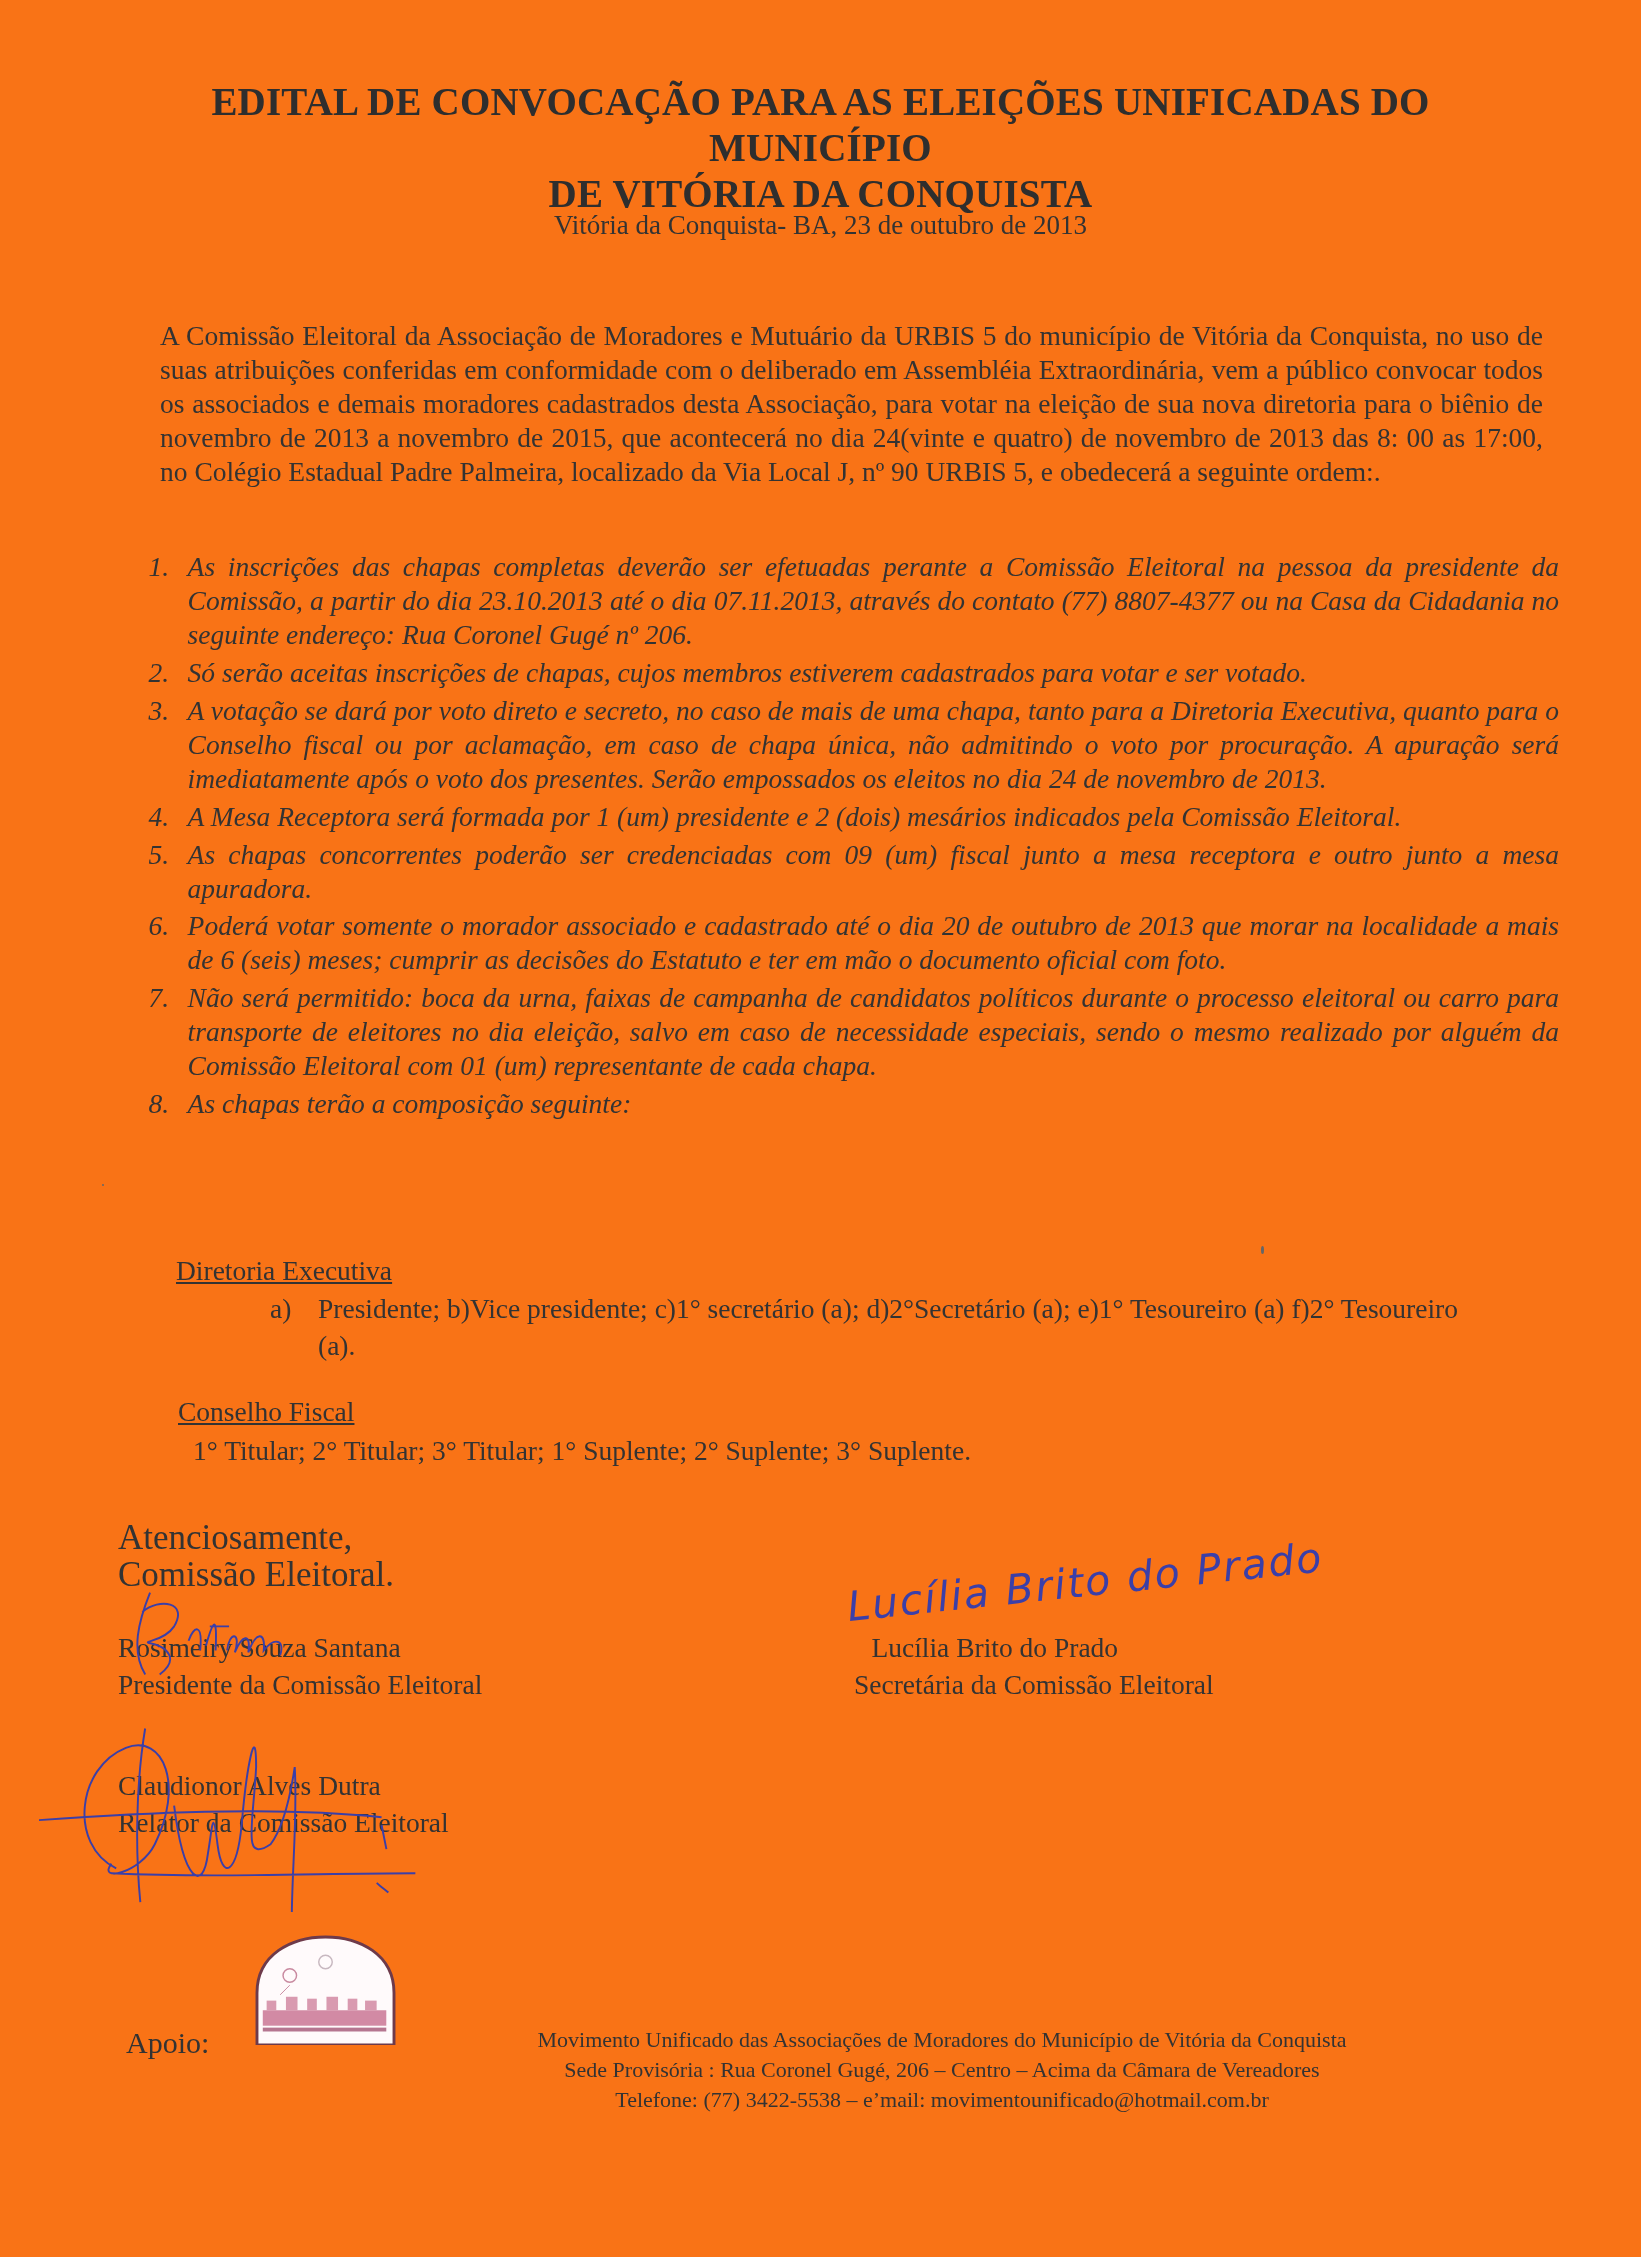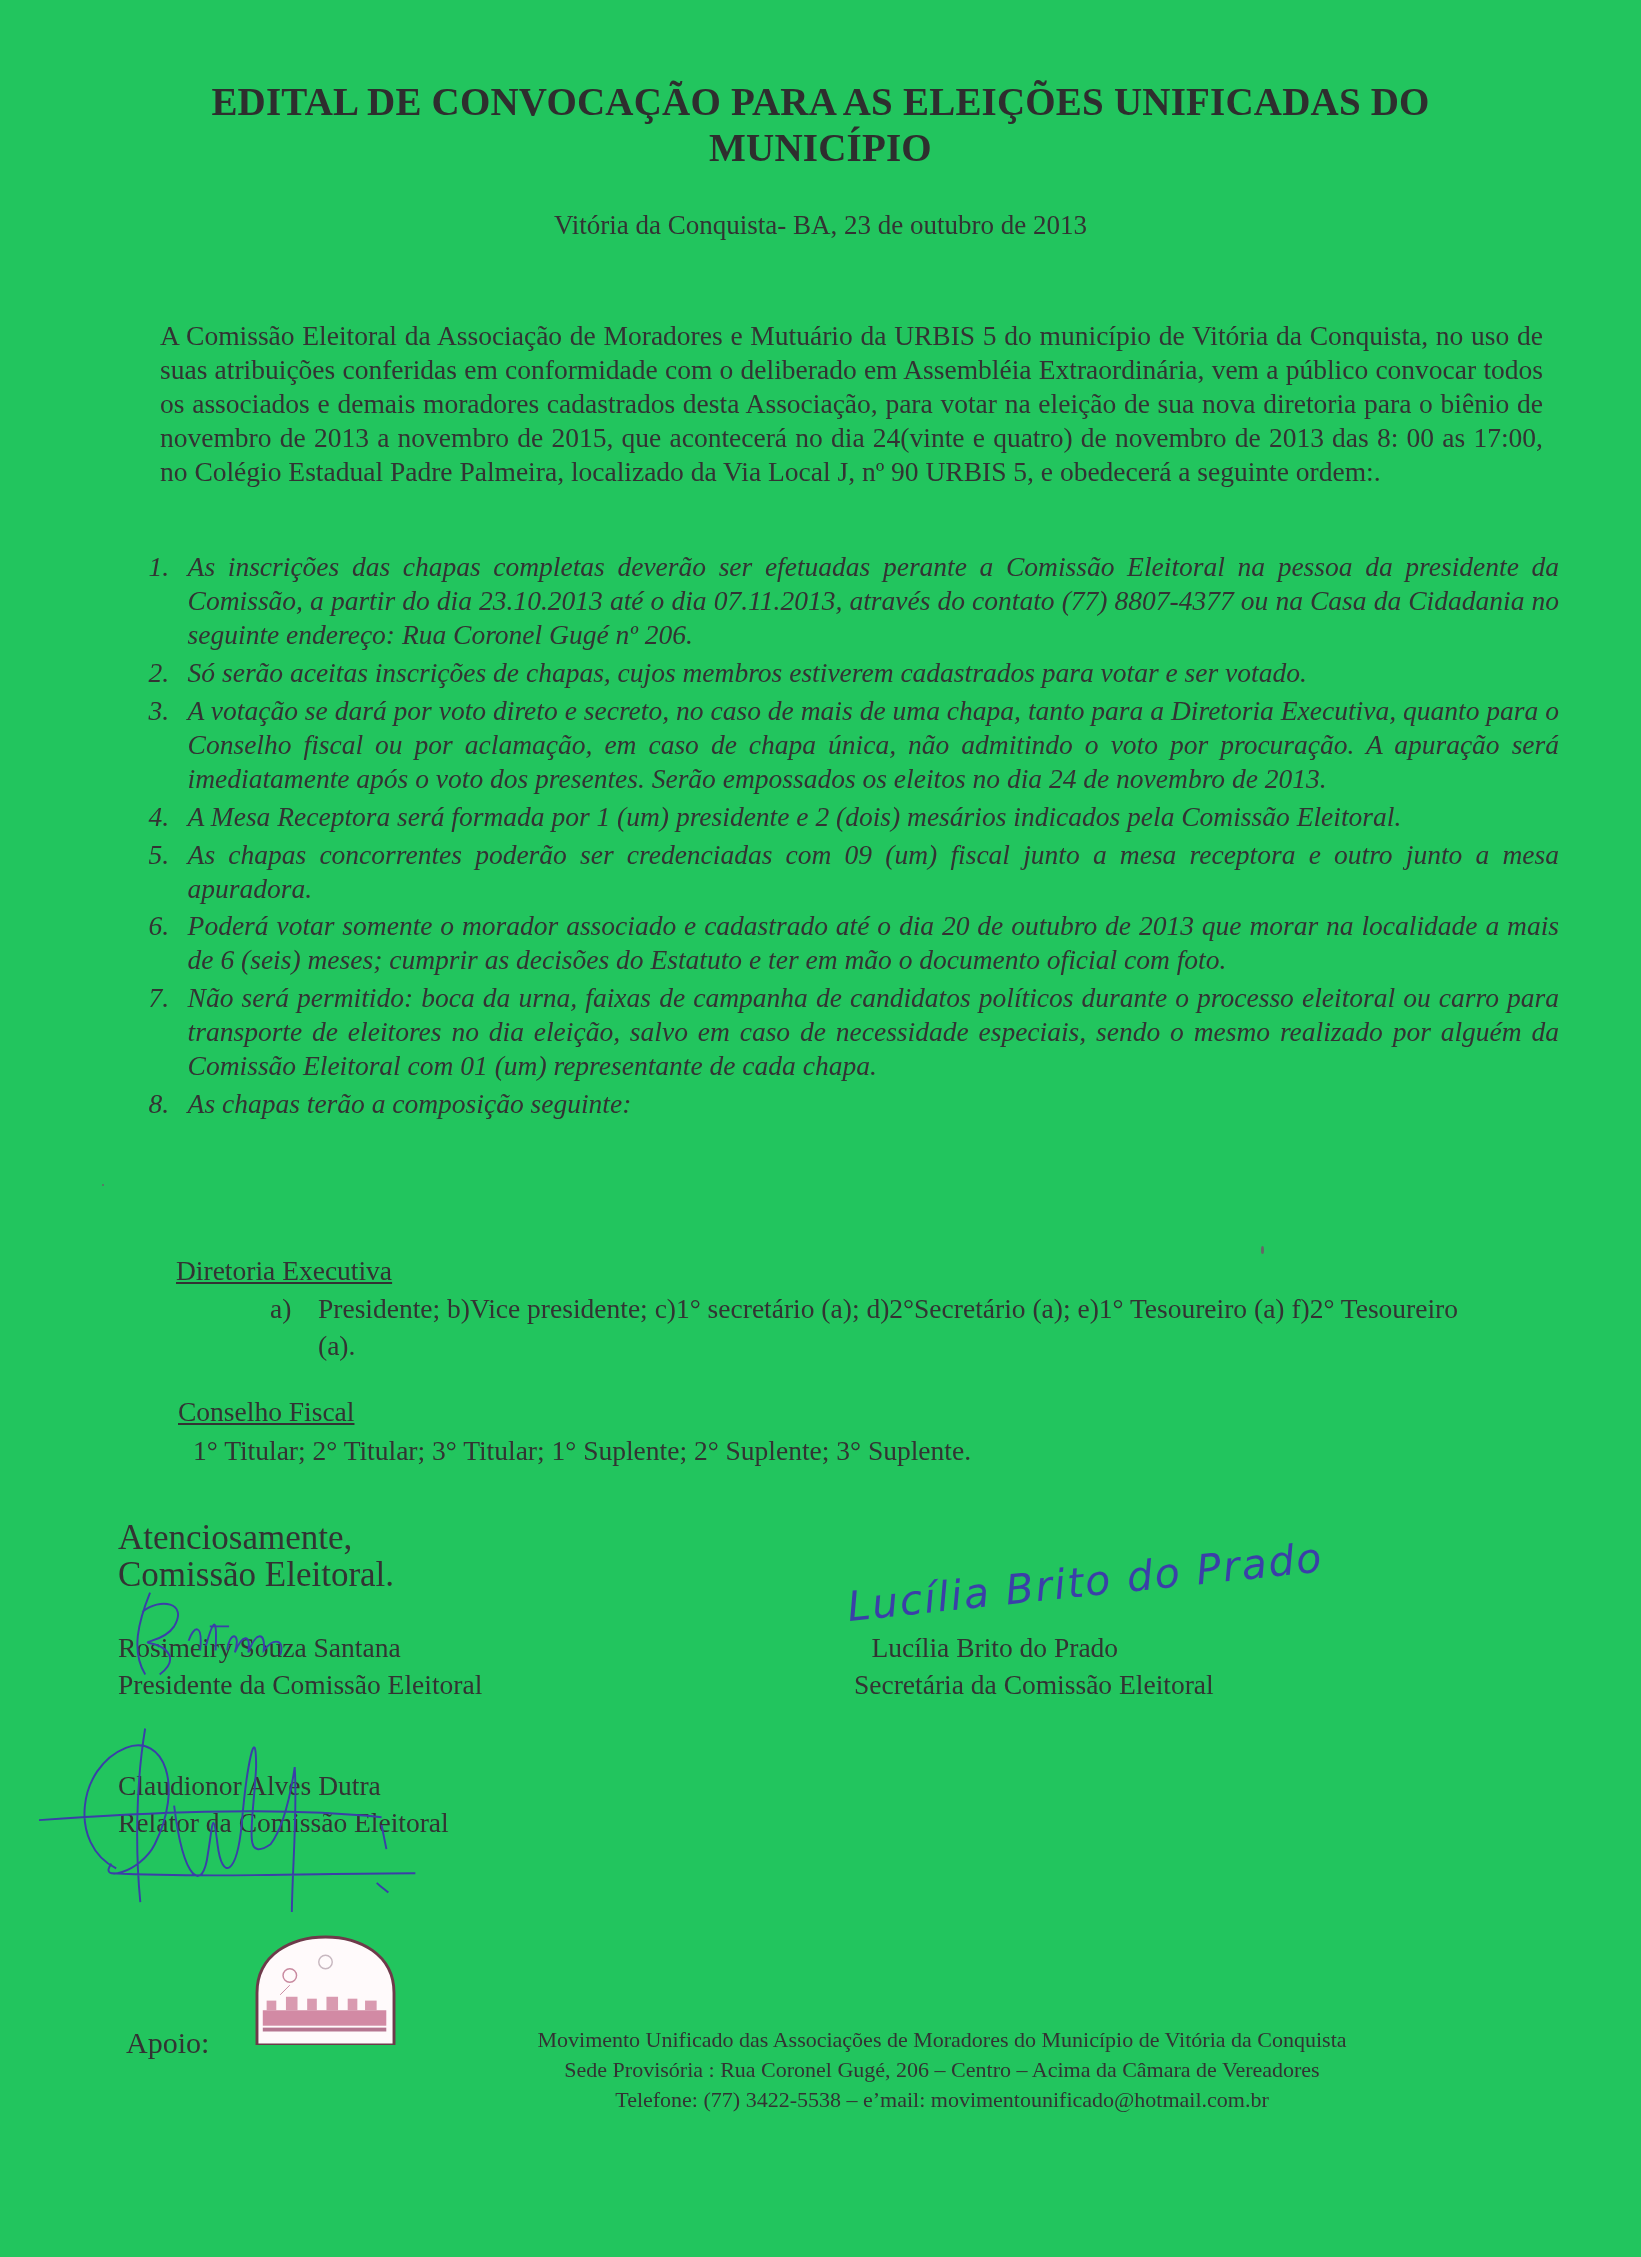--- a/index.html
+++ b/index.html
@@ -1,21 +1,21 @@
 <!DOCTYPE html>
 <html><head>
 <meta charset="utf-8">
 <style>
   html, body { margin: 0; padding: 0; }
   body {
     width: 1641px; height: 2257px; background: #ffffff;
     font-family: "Liberation Serif", "DejaVu Serif", serif;
     color: #2a2a2a; position: relative; overflow: hidden;
   }
-  .page { position: absolute; left: 0; top: 0; width: 1641px; height: 2257px; background: #22c55e; }
+  .page { position: absolute; left: 0; top: 0; width: 1641px; height: 2257px; background: #f97316; }
   .title {
     position: absolute; left: 106px; width: 1429px; top: 79px;
     text-align: center; font-weight: bold; font-size: 39px; line-height: 46px;
     color: #2e2e2e; letter-spacing: 0.2px;
   }
   .date {
     position: absolute; left: 106px; width: 1429px; top: 210px;
     text-align: center; font-size: 27px; color: #333;
   }
   .intro {
@@ -50,20 +50,21 @@
   .footer-info div { white-space: nowrap; }
   .speck { position: absolute; background: #666; border-radius: 50%; }
 </style>
 </head>
 <body>
 
 <div class="page">
 
   <div class="title">
     <div>EDITAL DE CONVOCAÇÃO PARA AS ELEIÇÕES UNIFICADAS DO MUNICÍPIO</div>
+    <div>DE VITÓRIA DA CONQUISTA</div>
   </div>
 
   <div class="date">Vitória da Conquista- BA, 23 de outubro de 2013</div>
 
   <div class="intro">A Comissão Eleitoral da Associação de Moradores e Mutuário da URBIS 5 do município de Vitória da Conquista, no uso de suas atribuições conferidas  em conformidade com o deliberado em Assembléia Extraordinária, vem a público convocar todos os associados e demais moradores cadastrados desta Associação, para votar na eleição de sua nova diretoria para o biênio de novembro de 2013 a novembro de 2015, que acontecerá  no dia  24(vinte e quatro) de novembro de 2013 das 8: 00 as 17:00, no Colégio Estadual Padre Palmeira, localizado da Via Local J, nº 90 URBIS 5,  e obedecerá a seguinte ordem:.</div>
 
   <ol class="items">
     <li><span>As inscrições das chapas completas deverão ser efetuadas perante a Comissão Eleitoral na pessoa da presidente da Comissão, a partir do dia 23.10.2013 até o dia 07.11.2013, através do contato (77) 8807-4377 ou  na Casa da Cidadania no seguinte endereço: Rua Coronel Gugé nº 206.</span></li>
     <li><span>Só serão aceitas inscrições de chapas, cujos membros estiverem cadastrados para votar e ser votado.</span></li>
     <li><span>A votação se dará por voto direto e secreto, no caso de mais de uma chapa, tanto para a Diretoria Executiva, quanto para o Conselho fiscal ou por aclamação, em caso de chapa única, não admitindo o voto por procuração. A apuração será imediatamente após o voto dos presentes. Serão empossados os eleitos no dia 24 de novembro de 2013.</span></li>

